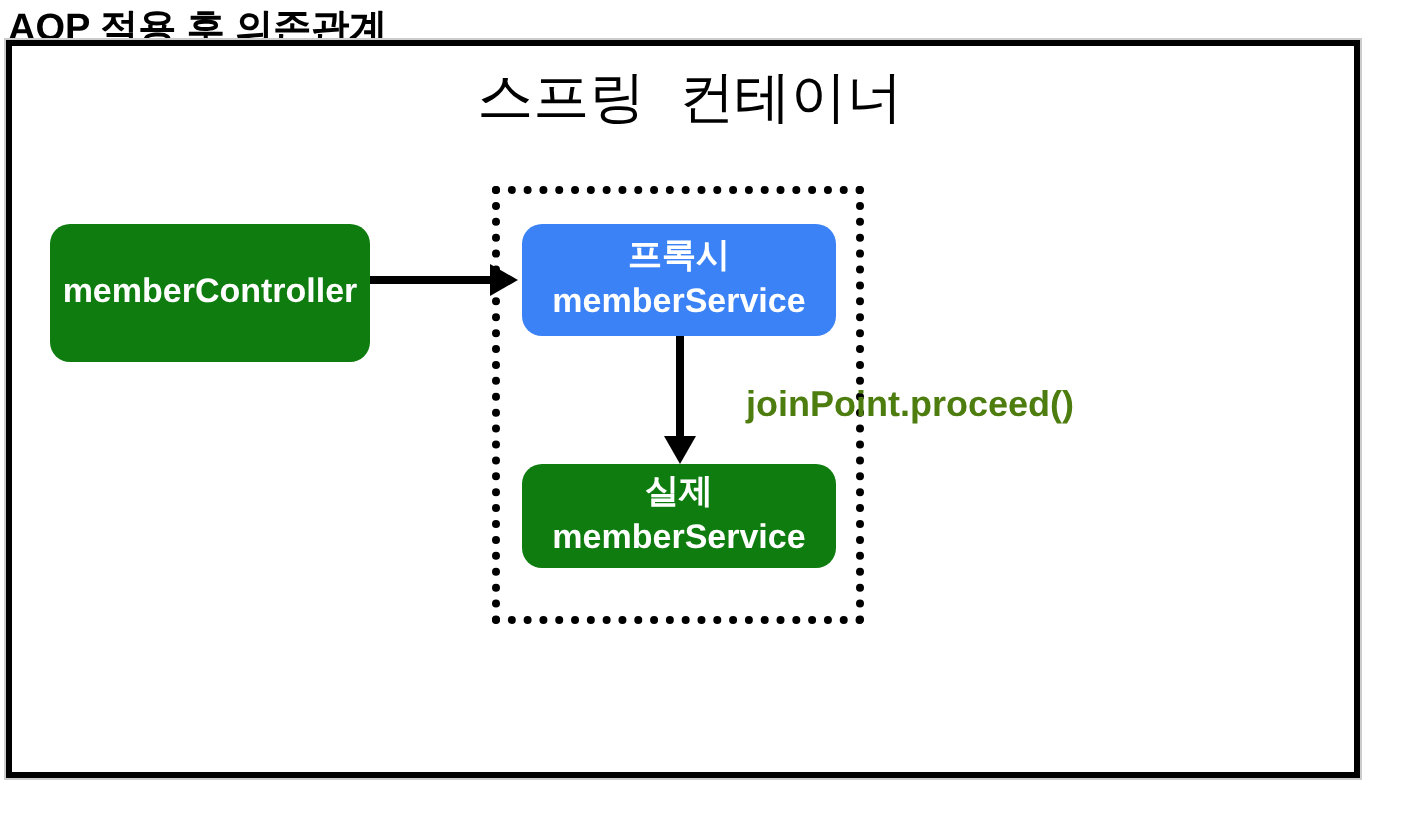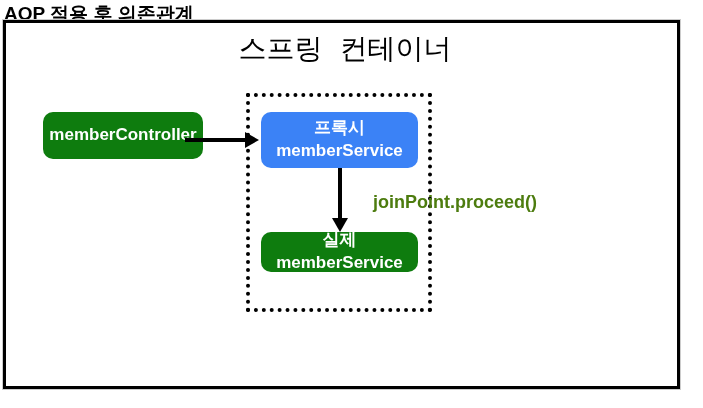--- a/index.html
+++ b/index.html
@@ -57,36 +57,36 @@
     display: flex;
     flex-direction: column;
     align-items: center;
     justify-content: center;
     line-height: 1.35;
     text-align: center;
   }
   .node-green { background: #0e7c0e; }
   .node-orange { background: #3b82f6; }
   .node-controller {
-    left: 43px;
+    left: 25px;
     top: 112px;
     width: 160px;
-    height: 47px;
+    height: 69px;
   }
   .node-proxy {
     left: 261px;
     top: 112px;
     width: 157px;
     height: 56px;
   }
   .node-real {
     left: 261px;
     top: 232px;
     width: 157px;
-    height: 40px;
+    height: 52px;
     text-align: center;
   }
   .dotted-box {
     position: absolute;
     left: 246px;
     top: 93px;
     width: 186px;
     height: 219px;
     border: 4px dotted #000000;
     box-sizing: border-box;

